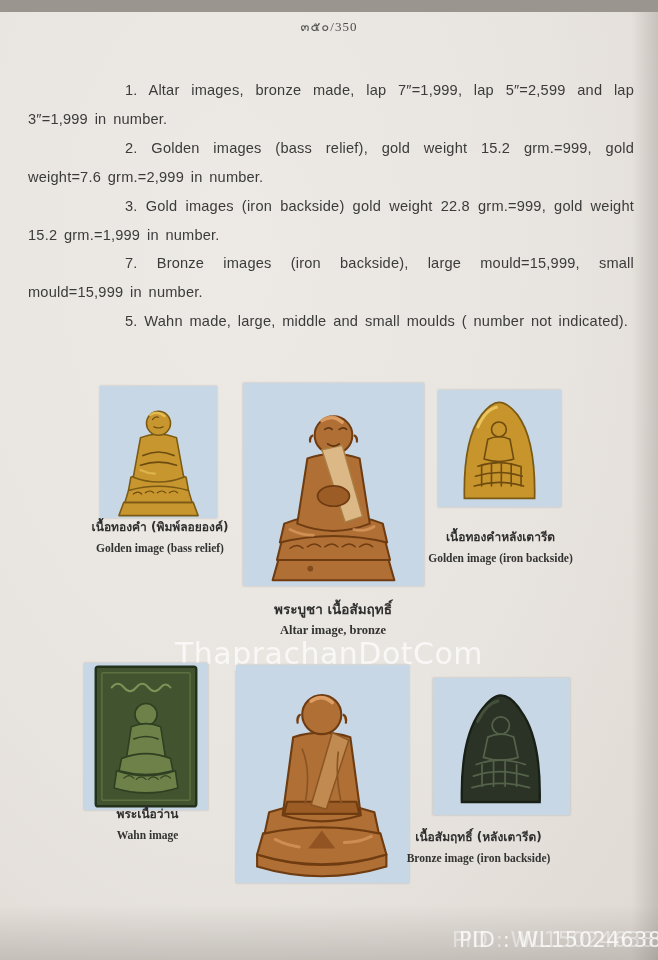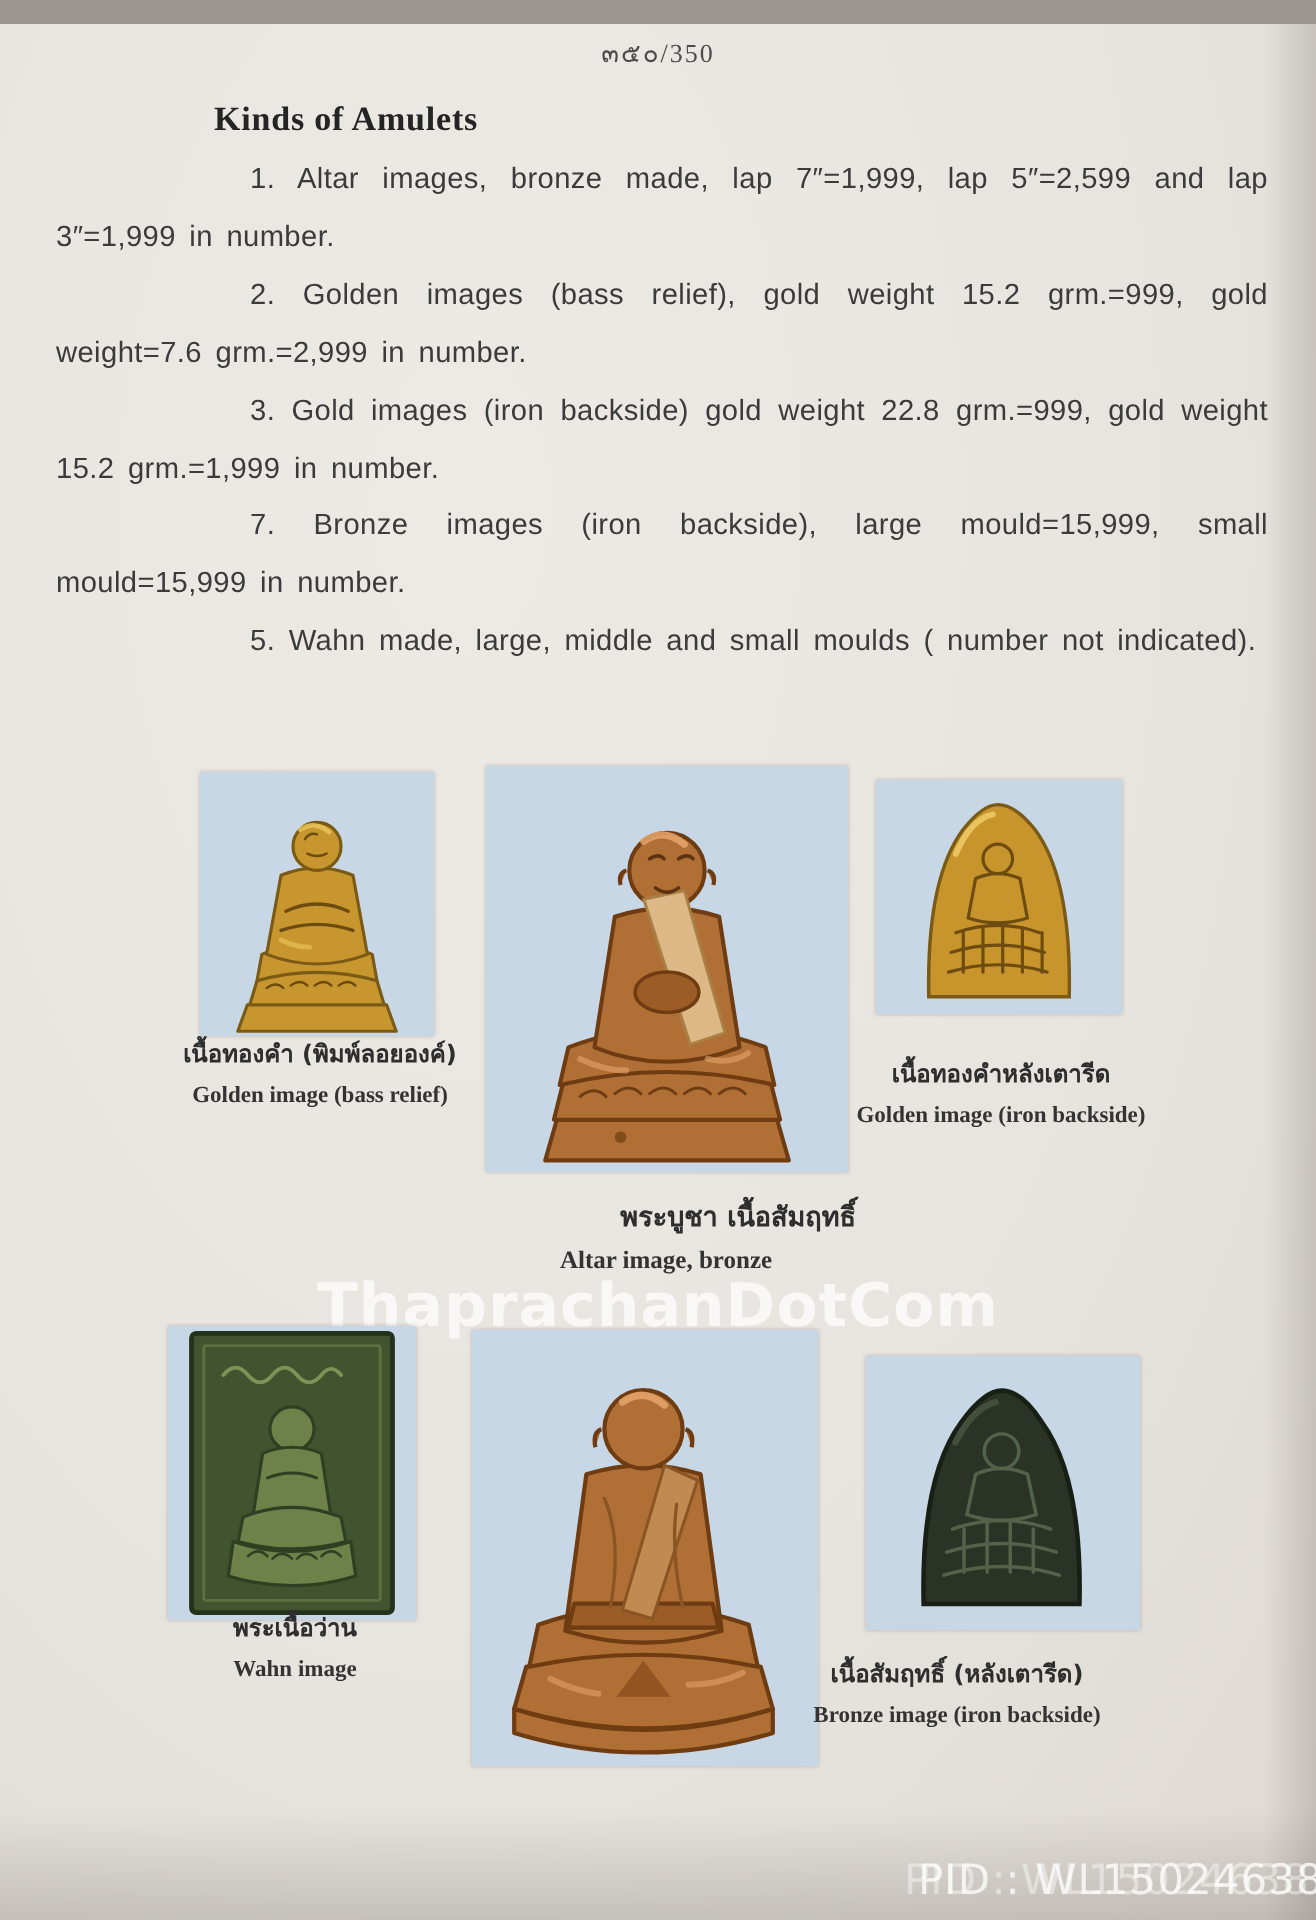--- a/index.html
+++ b/index.html
@@ -23,45 +23,44 @@
   .text-block{position:absolute;left:28px;top:64px;width:606px;}
   .text-block p{
     margin:0;font-size:14.6px;line-height:28.9px;text-indent:97px;
     text-align:justify;letter-spacing:0.2px;word-spacing:2.5px;color:#3b3b3b;
   }
   .photo{position:absolute;background:#c7d7e6;box-shadow:0 0 2px rgba(90,90,90,0.35);}
   .photo svg{display:block;width:100%;height:100%;}
   .caption{position:absolute;text-align:center;}
   .caption .thai{font-family:"DejaVu Sans", sans-serif;font-weight:bold;font-size:12px;color:#2e2e2e;line-height:18px;}
   .caption .eng{font-family:"Liberation Serif", serif;font-weight:bold;font-size:11.5px;color:#333;line-height:16px;margin-top:4px;}
-  .caption.big .thai{font-size:13.5px;text-align:right;}
+  .caption.big .thai{font-size:13.5px;}
   .caption.big .eng{font-size:12.5px;}
   .wm-site{
     position:absolute;left:0;right:0;top:624px;text-align:center;
-    font-family:"DejaVu Sans", sans-serif;font-size:30px;font-weight:700;
+    font-family:"DejaVu Sans", sans-serif;font-size:30px;font-weight:400;
     color:rgba(255,255,255,0.72);letter-spacing:0.5px;
   }
   .wm-pid{position:absolute;left:452px;top:916px;width:200px;height:30px;}
   .wm-pid span{
     position:absolute;top:0;font-family:"DejaVu Sans", sans-serif;font-size:21px;
     color:rgba(255,255,255,0.78);white-space:nowrap;letter-spacing:0.5px;
   }
   .wm-pid .ghost{left:0;opacity:0.55;}
   .wm-pid .main{left:7px;}
   .bottom-edge{position:absolute;left:0;right:0;bottom:0;height:7px;
     background:linear-gradient(to bottom, rgba(0,0,0,0), rgba(70,64,58,0.45));}
 </style>
 </head>
 <body>
 
 <div id="page">
 
   <div class="page-number">๓๕๐/350</div>
 
-  <div class="heading">Kinds of Amulets</div>
 
   <div class="text-block">
     <p>1. Altar images, bronze made, lap 7″=1,999, lap 5″=2,599 and lap 3″=1,999 in number.</p>
     <p>2. Golden images (bass relief), gold weight 15.2 grm.=999, gold weight=7.6 grm.=2,999 in number.</p>
     <p>3. Gold images (iron backside) gold weight 22.8 grm.=999, gold weight 15.2 grm.=1,999 in number.</p>
     <p>7. Bronze images (iron backside), large mould=15,999, small mould=15,999 in number.</p>
     <p>5. Wahn made, large, middle and small moulds ( number not indicated).</p>
   </div>
 
   <div class="photo" style="left:100px;top:374px;width:117px;height:132px;">

